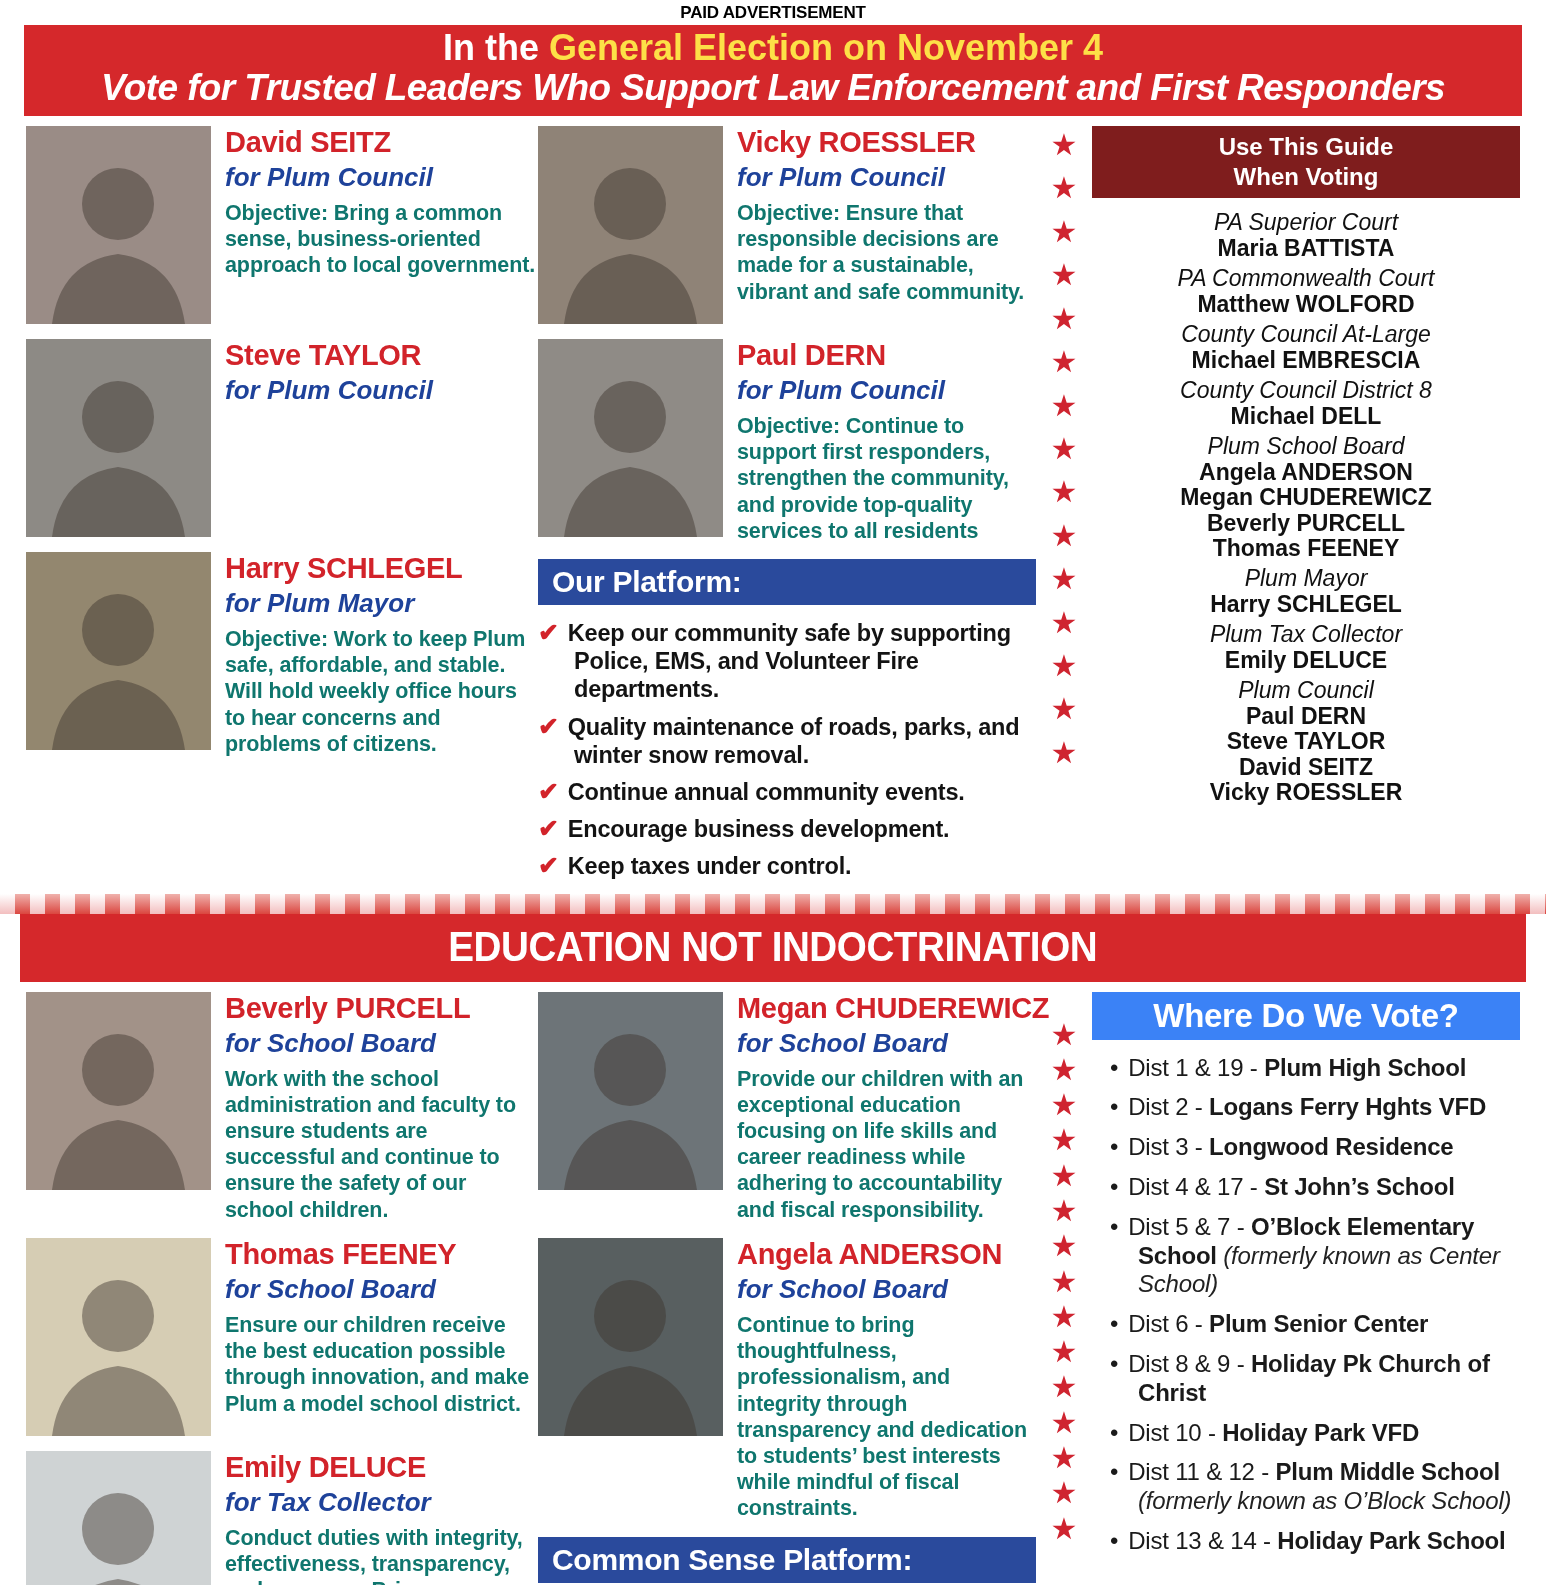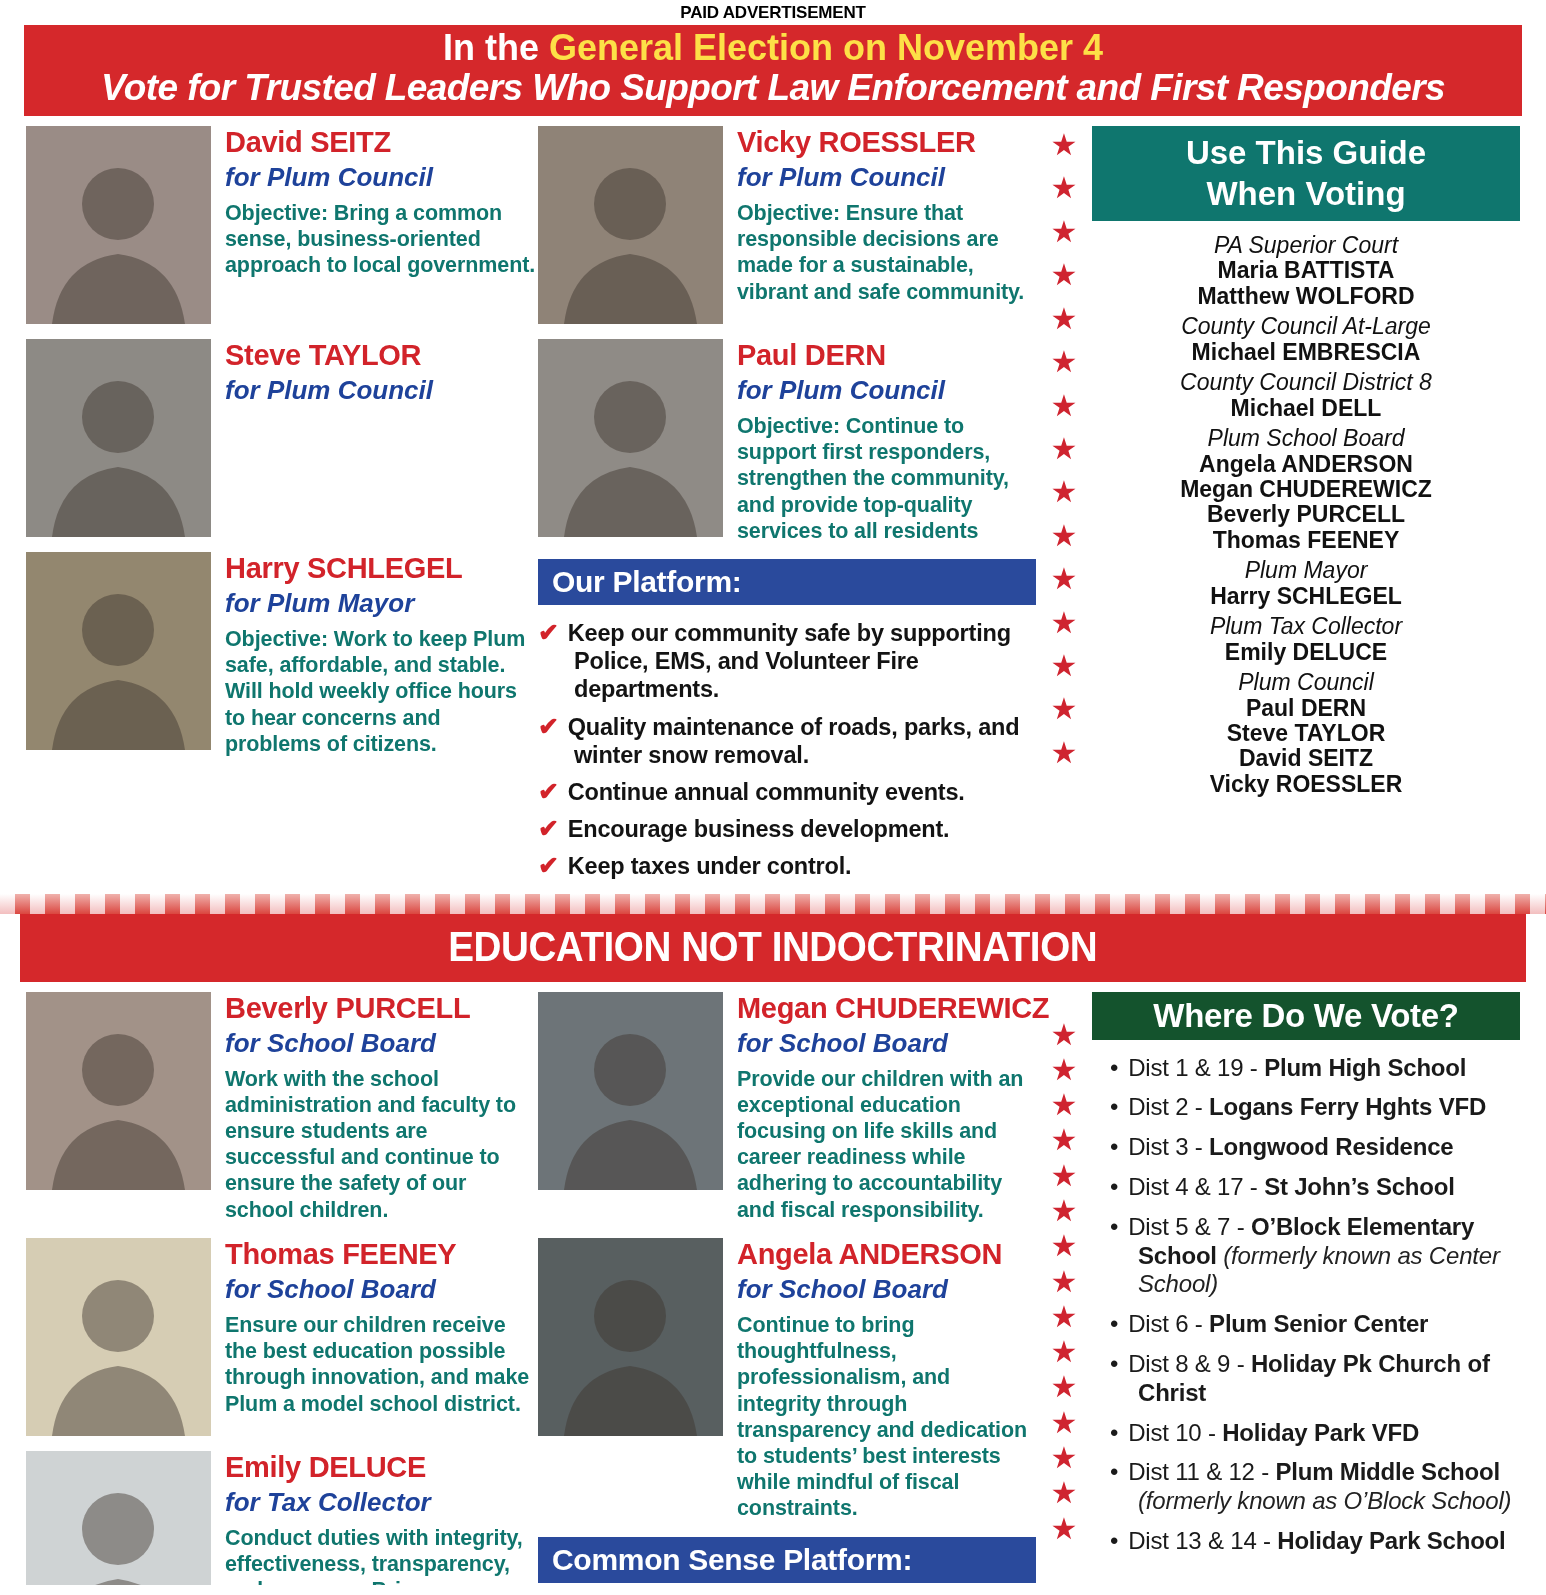--- a/index.html
+++ b/index.html
@@ -36,36 +36,36 @@
   .coffice{font-size:26px;font-weight:700;font-style:italic;color:#1e429a;margin:3px 0 7px;}
   .cdesc{font-size:21.5px;font-weight:700;color:#0f766e;line-height:1.22;letter-spacing:-0.1px;}
 
   
   .blue-bar{background:#2a4a9c;color:#fff;font-weight:800;font-size:30px;padding:6px 14px;margin:6px 0 12px;letter-spacing:-0.3px;}
   .check-list .ci{font-size:23.5px;color:#131313;font-weight:600;line-height:1.2;margin-bottom:7px;
                   padding-left:36px;text-indent:-36px;letter-spacing:-0.2px;}
   .check{color:#d2232a;font-weight:800;font-size:25px;margin-right:9px;}
 
   
-  .guide-header{background:#0f766e;color:#fff;text-align:center;font-weight:800;font-size:33px;
+  .guide-header{background:#7f1d1d;color:#fff;text-align:center;font-weight:800;font-size:24px;
                 line-height:1.25;padding:6px 0;margin-bottom:12px;}
   .guide-list{text-align:center;color:#111;}
   .g-office{font-size:23px;font-style:italic;line-height:1.12;margin-top:5px;}
   .g-name{font-size:23px;font-weight:800;line-height:1.1;}
 
   
   .edu-wrap{margin-top:6px;}
   .stripe{height:20px;background-image:linear-gradient(to bottom,rgba(255,255,255,0.55),rgba(213,40,43,0.3)),
           repeating-linear-gradient(90deg,#ffffff 0 15px,#dd5348 15px 30px);}
   .edu-banner{margin:0 20px;background:#d5282b;text-align:center;color:#fff;padding:9px 0 11px;}
   .edu1{font-size:42px;font-weight:800;letter-spacing:-0.5px;display:inline-block;transform:scaleX(0.92);}
   .edu2{font-size:37px;font-weight:800;font-style:italic;color:#ffe400;margin-top:3px;letter-spacing:-0.4px;}
 
   
-  .vote-header{background:#14532d;color:#fff;font-weight:800;font-size:33px;text-align:center;
+  .vote-header{background:#3b82f6;color:#fff;font-weight:800;font-size:33px;text-align:center;
                padding:5px 0;margin-bottom:14px;letter-spacing:-0.3px;}
   .vote-list{color:#1a1a1a;}
   .v-item{font-size:24px;line-height:1.2;margin-bottom:11px;padding-left:46px;text-indent:-28px;letter-spacing:-0.2px;}
   .v-bullet{margin-right:10px;}
   .v-place{font-weight:800;}
   .v-note{font-style:italic;color:#222;}
 </style>
 </head>
 <body>
 
@@ -178,20 +178,21 @@
     </div>
 
     <div class="col-right">
       <div class="guide-header">
         <div>Use This Guide</div>
         <div>When Voting</div>
       </div>
       <div class="guide-list">
         <div class="g-office">PA Superior Court</div>
         <div class="g-name">Maria BATTISTA</div>
+        <div class="g-office">PA Commonwealth Court</div>
         <div class="g-name">Matthew WOLFORD</div>
         <div class="g-office">County Council At-Large</div>
         <div class="g-name">Michael EMBRESCIA</div>
         <div class="g-office">County Council District 8</div>
         <div class="g-name">Michael DELL</div>
         <div class="g-office">Plum School Board</div>
         <div class="g-name">Angela ANDERSON</div>
         <div class="g-name">Megan CHUDEREWICZ</div>
         <div class="g-name">Beverly PURCELL</div>
         <div class="g-name">Thomas FEENEY</div>

